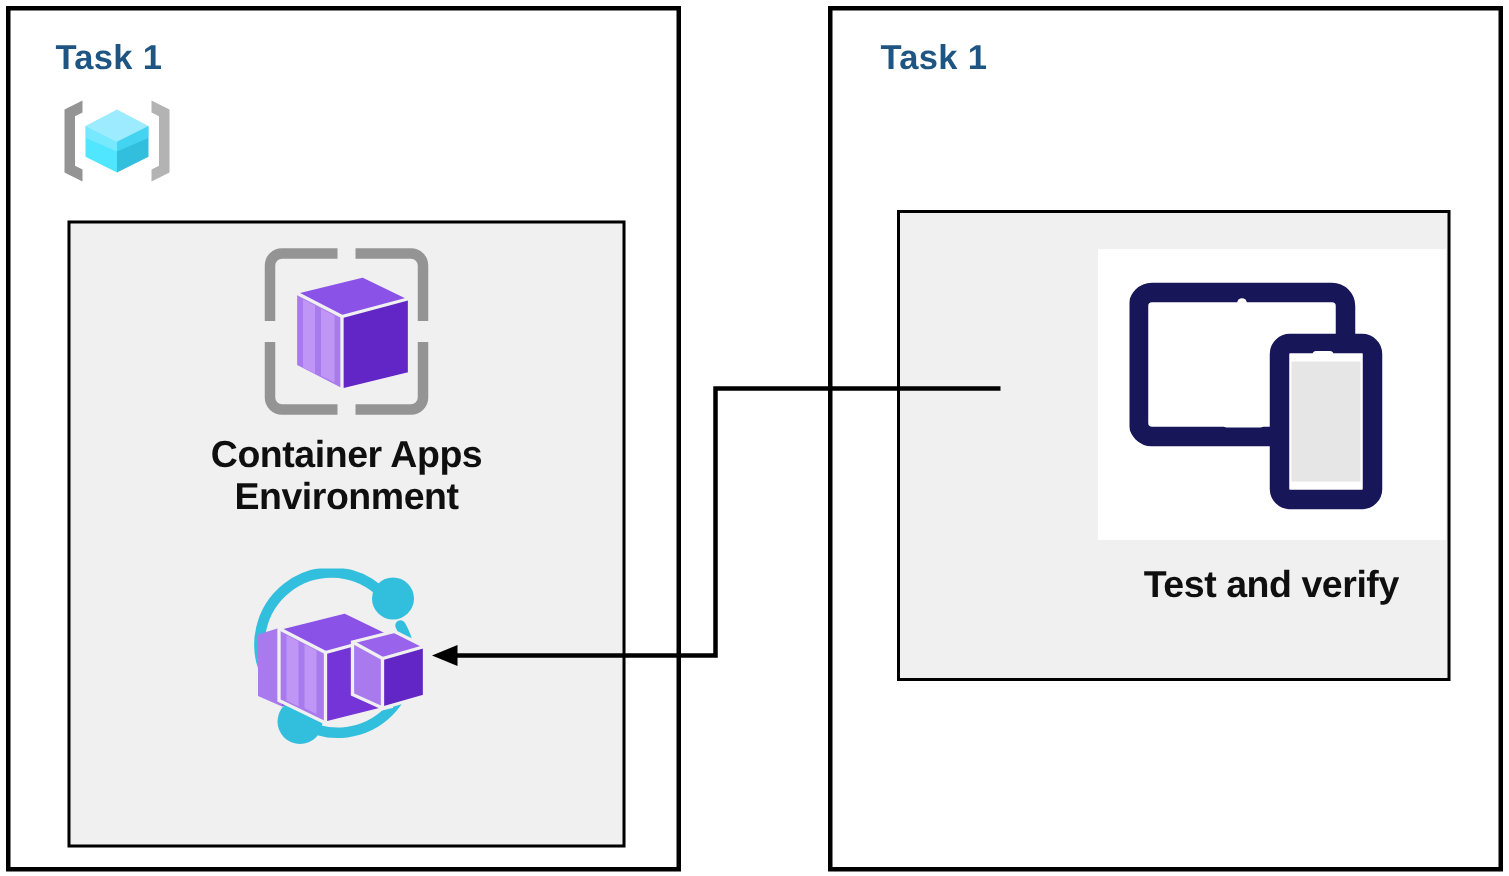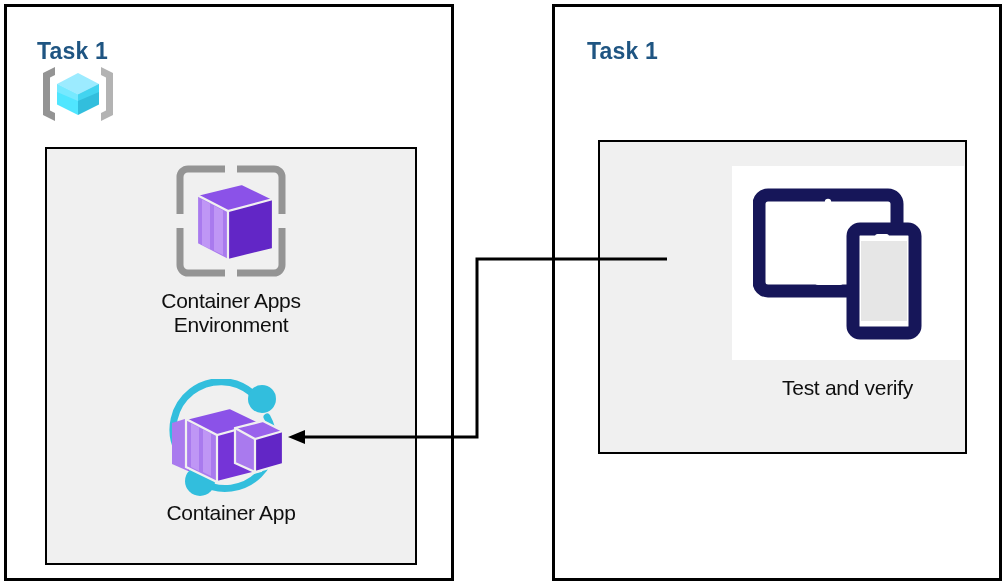--- a/index.html
+++ b/index.html
@@ -28,21 +28,20 @@
   #task1-panel { left: 4px;   top: 4px; width: 450px; height: 577px; }
   #task2-panel { left: 552px; top: 4px; width: 450px; height: 577px; }
 
   .task-title {
     position: absolute;
     font-size: 23px;
     font-weight: bold;
     color: #1f5582;
     letter-spacing: 0.2px;
     white-space: nowrap;
-    margin-top: 13px;
   }
   #task1-title { left: 30px; top: 18px; }
   #task2-title { left: 32px; top: 18px; }
 
   
   #rg-row {
     position: absolute;
     left: 32px;
     top: 56px;
     display: flex;
@@ -68,22 +67,22 @@
   #task2-inner { left: 598px; top: 140px; width: 369px; height: 314px; }
 
   
   .icon-group {
     position: absolute;
     display: flex;
     flex-direction: column;
     align-items: center;
   }
   .caption {
-    font-size: 21px;
-    font-weight: normal;
+    font-size: 25px;
+    font-weight: bold;
     color: #0f0f0f;
     text-align: center;
     line-height: 1.12;
     letter-spacing: -0.3px;
     white-space: pre-line;
   }
 
   #cae-group  { left: 38px;  top: 152px; width: 372px; }
   #cae-group .caption { margin-top: 6px; }
 
@@ -199,21 +198,20 @@
           <path d="M62 56 L62 103" fill="none" stroke="#f0f0f0" stroke-width="2.2"></path>
 
           <path d="M80 49 L108 42 L128 52 L100 60 Z" fill="#9a63ec"></path>
           <path d="M80 49 L100 60 L100 93 L80 84 Z" fill="#a97aee"></path>
           <path d="M100 60 L128 52 L128 85 L100 93 Z" fill="#6226c6"></path>
           <path d="M80 49 L108 42 L128 52 L128 85 L100 93 L80 84 Z" fill="none" stroke="#f0f0f0" stroke-width="2.2"></path>
           <path d="M80 49 L100 60 L128 52" fill="none" stroke="#f0f0f0" stroke-width="2.2"></path>
           <path d="M100 60 L100 93" fill="none" stroke="#f0f0f0" stroke-width="2.2"></path>
         </svg>
       </span>
-      <div class="caption">Container App</div>
     </div>
   </div>
 
   <div id="task2-panel" class="task-panel">
     <div id="task2-title" class="task-title">Task 1</div>
   </div>
 
   <div id="task2-inner" class="inner-box"></div>
 
   <div id="testverify-group" class="icon-group">

